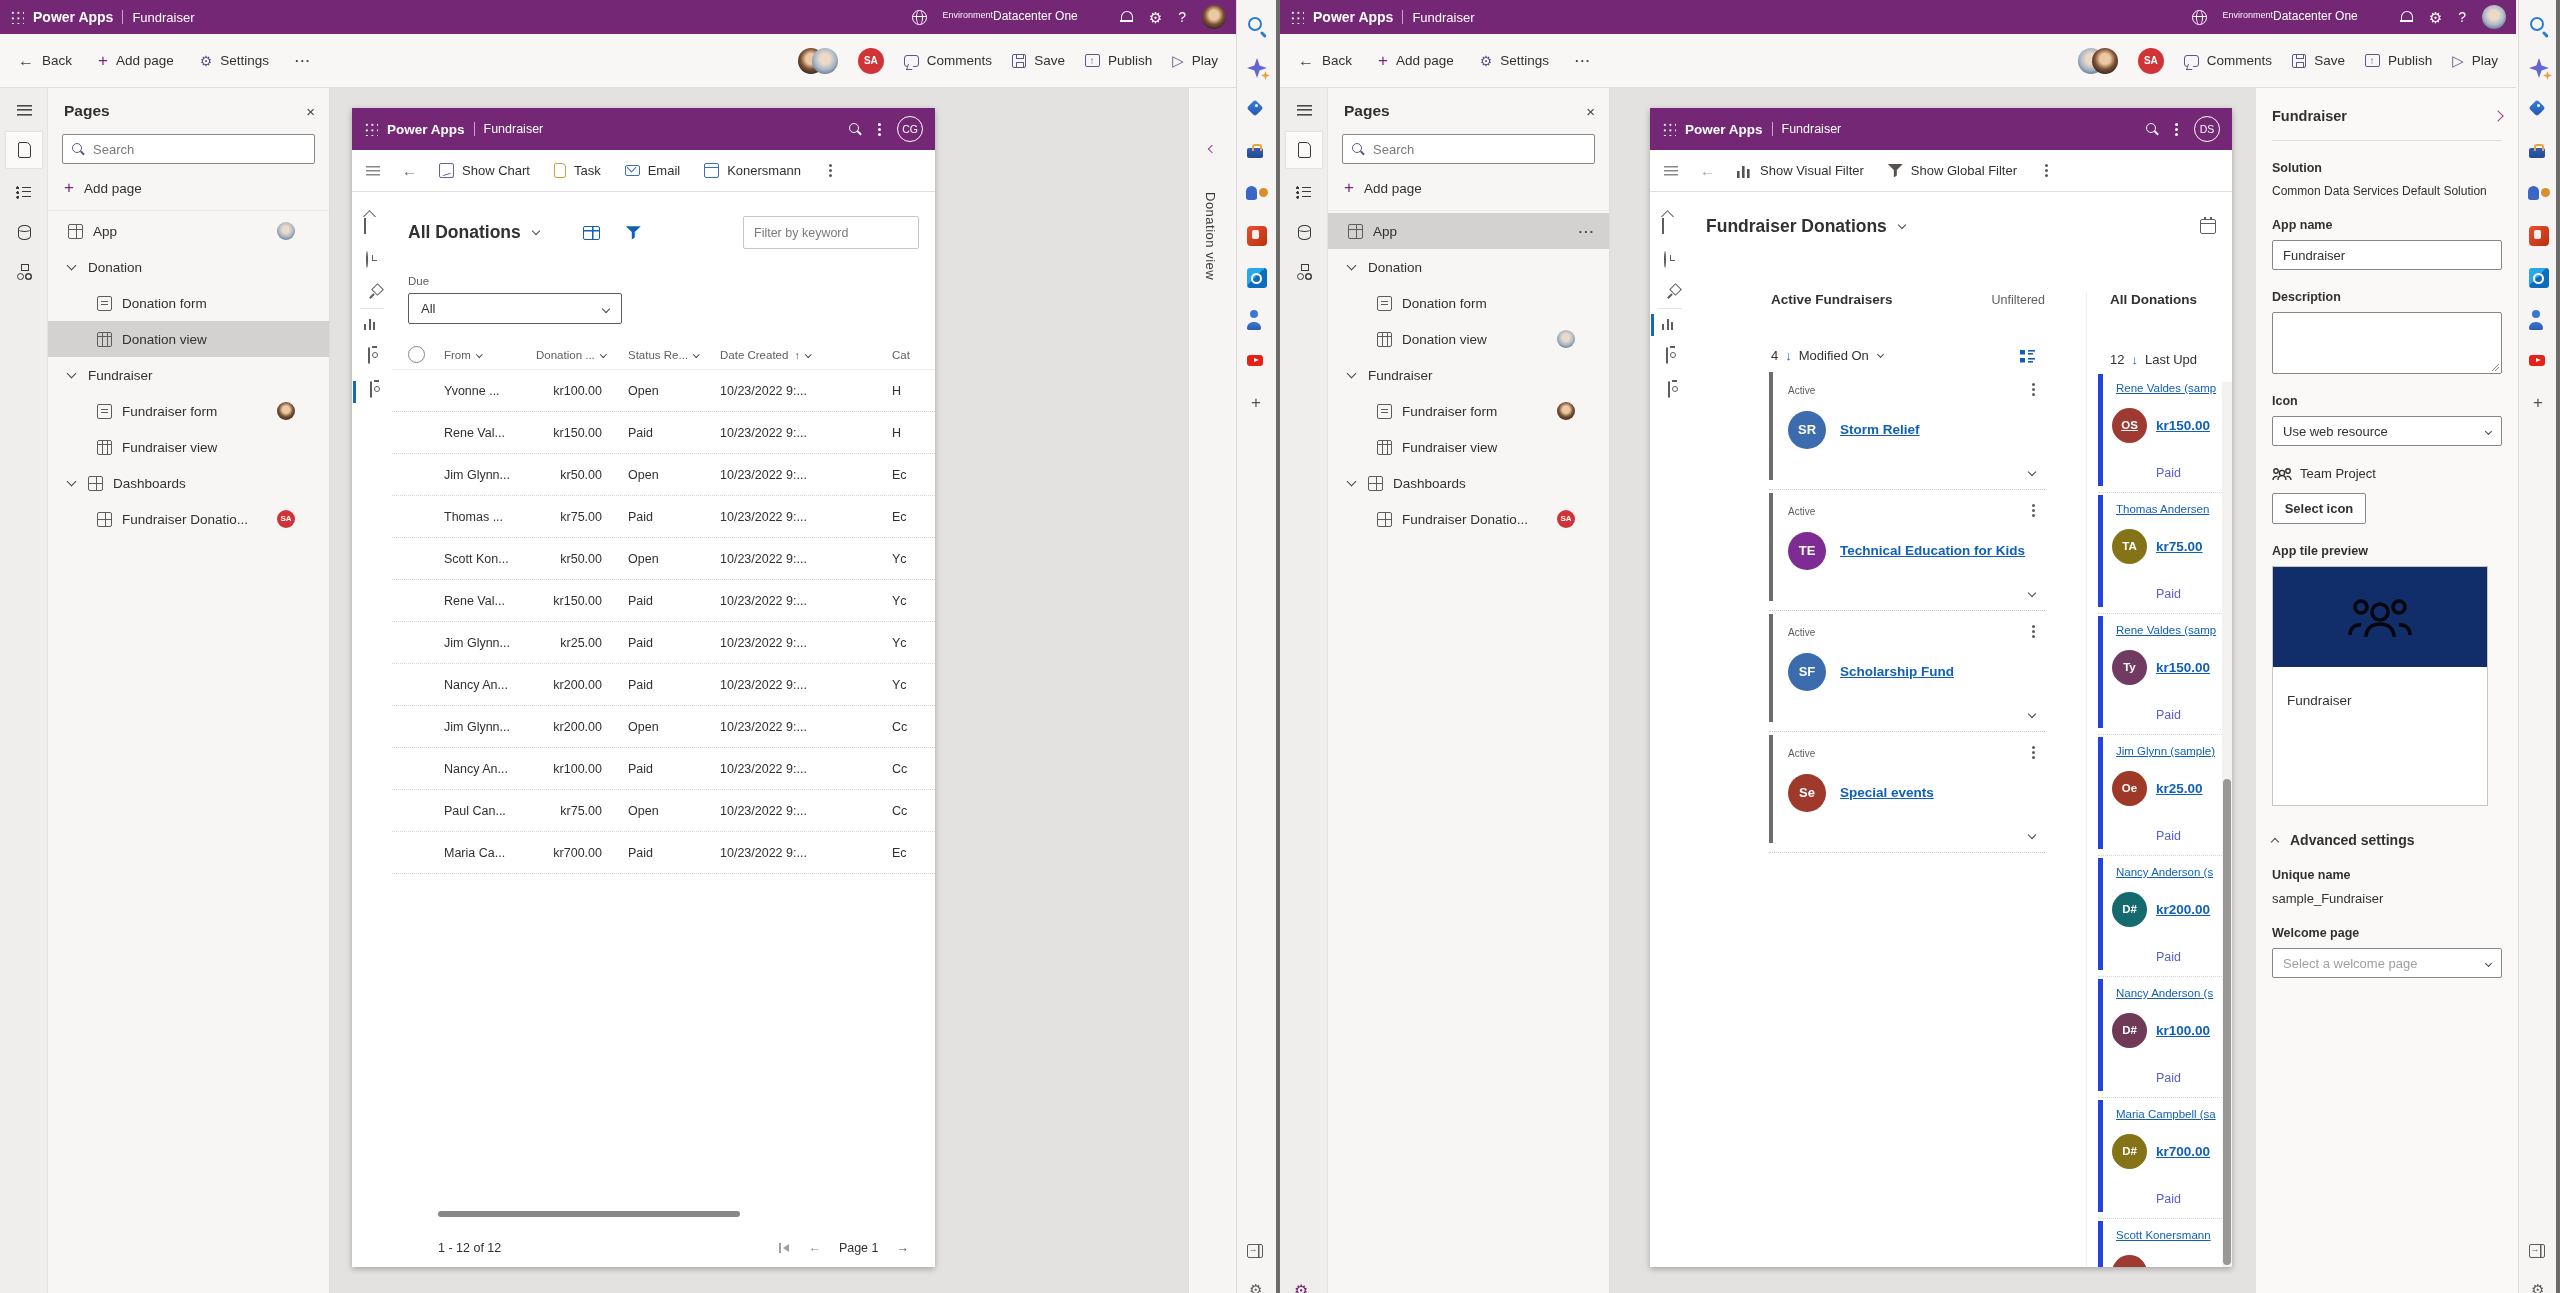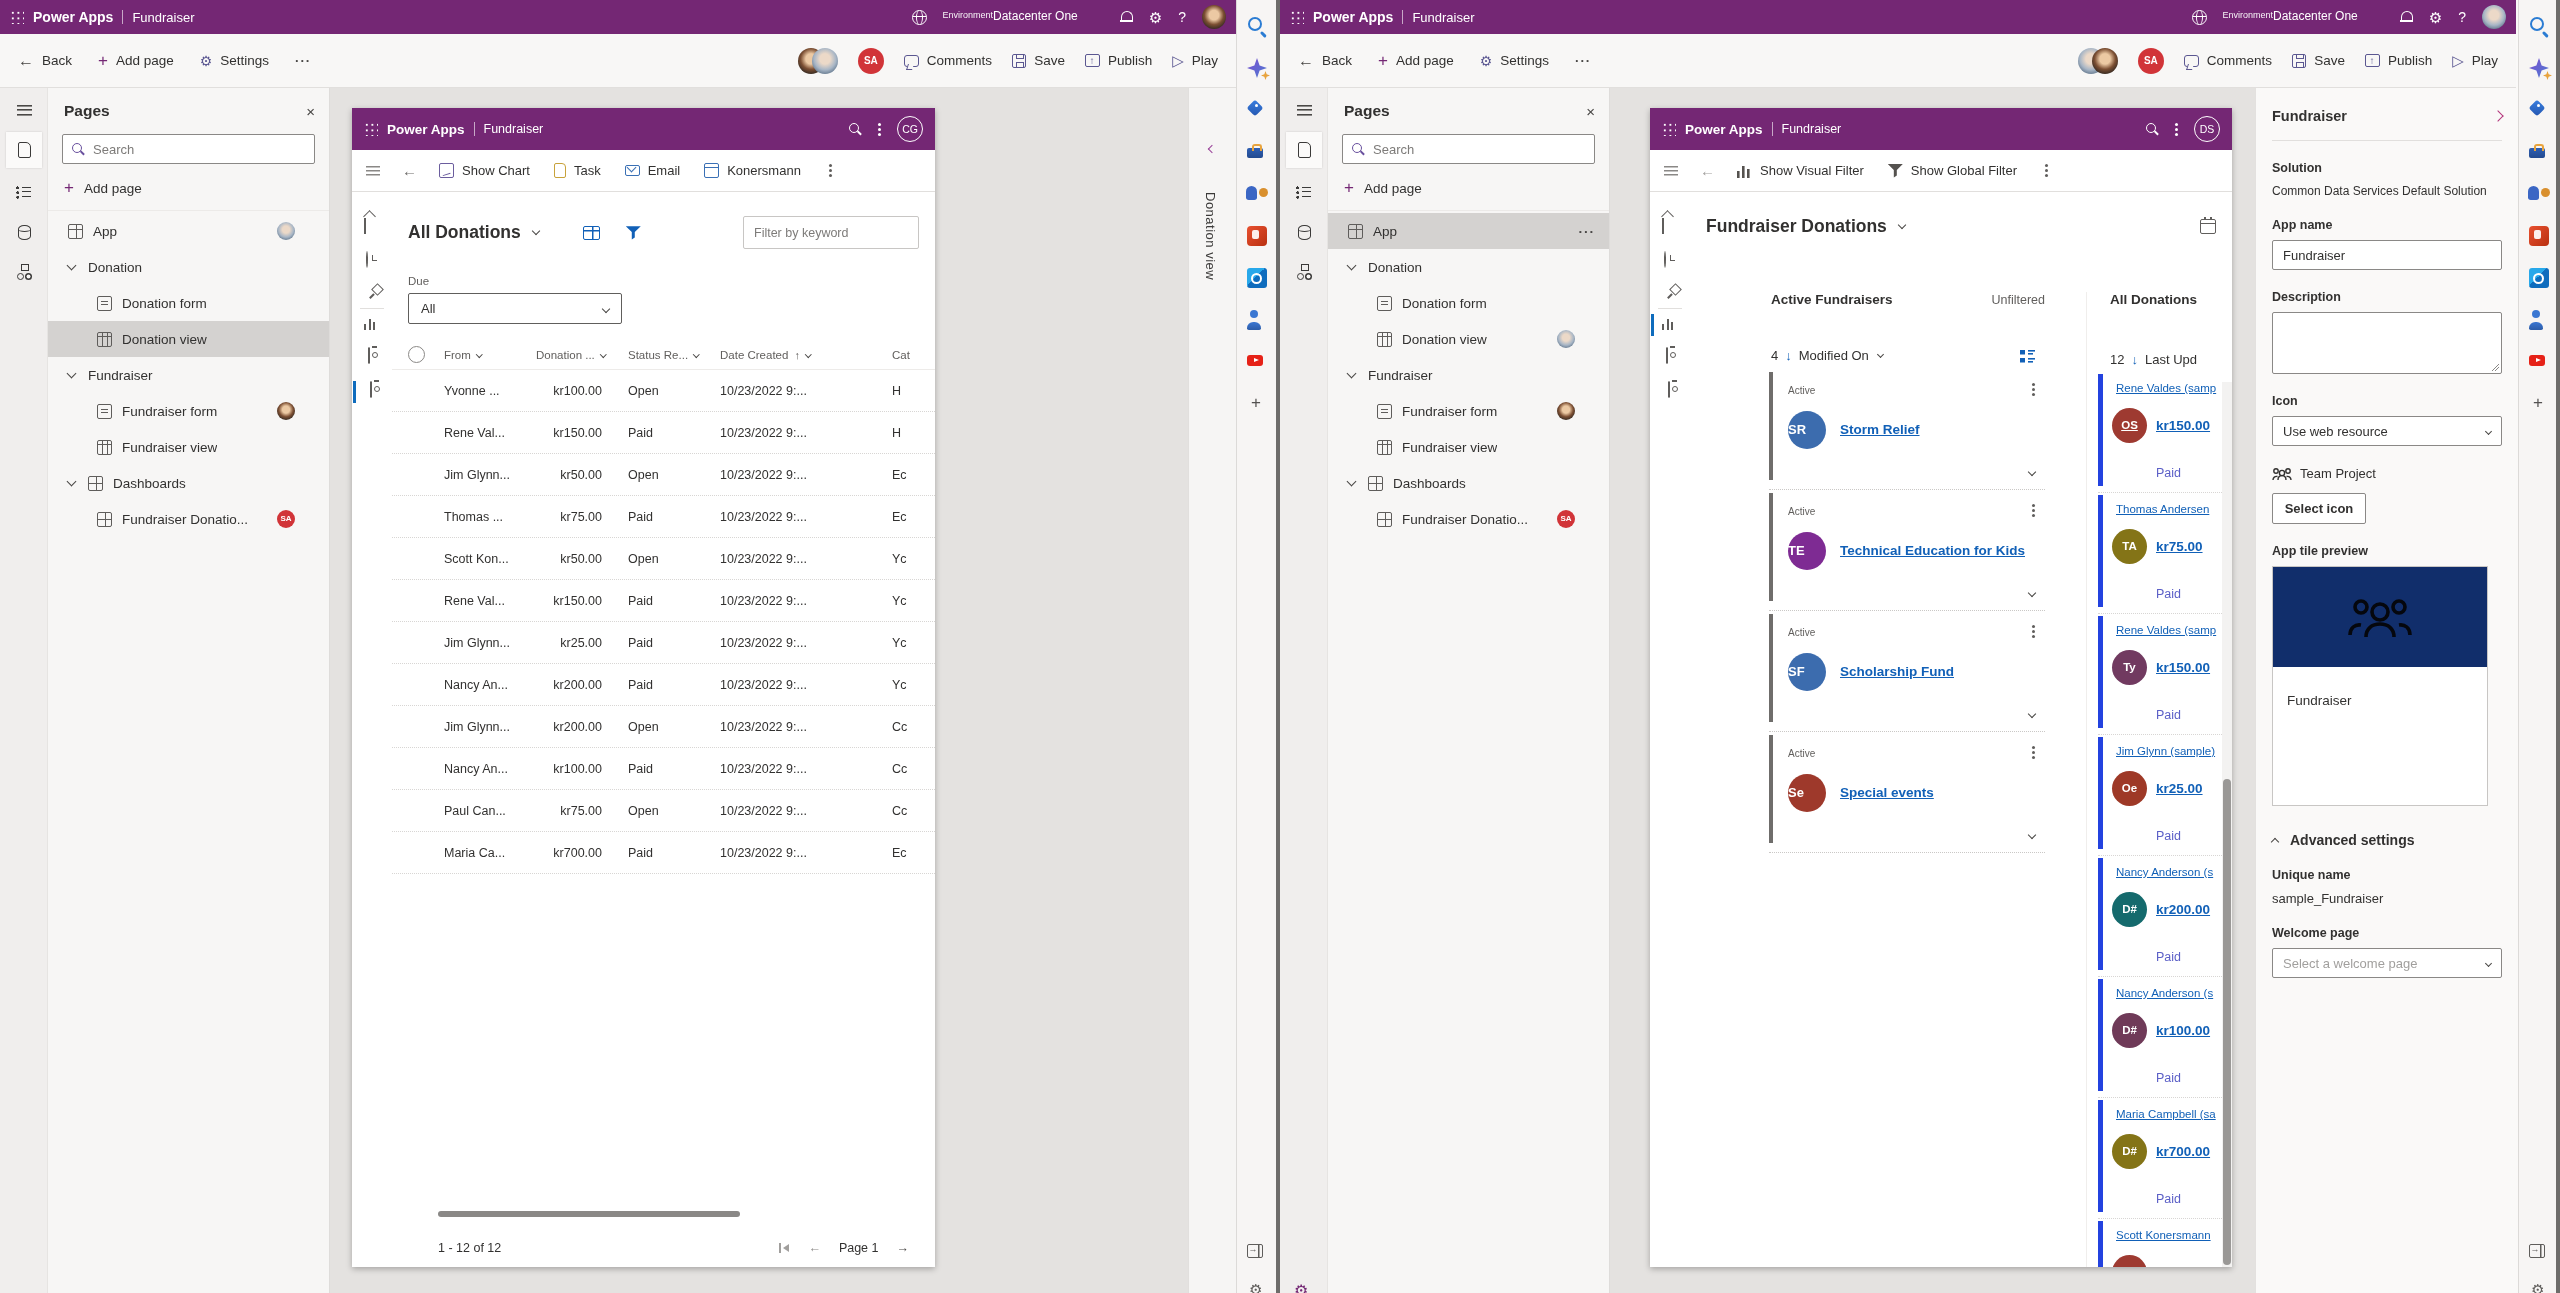--- a/index.html
+++ b/index.html
@@ -234,21 +234,21 @@
   .s1{position:absolute;left:79px;width:276px;top:100px;bottom:0}
   .s1 .shead{left:2px;right:0}
   .s1 .ssub{left:2px;right:10px;top:56px}
   .unf{margin-left:auto;font-weight:400;font-size:12.5px;color:var(--txt2)}
   .fcards{position:absolute;left:0;right:0;top:77px;bottom:0;overflow:hidden}
   .fcard{height:121px;position:relative;border-bottom:1px dotted #cac8c6}
   .fbar{position:absolute;left:0;top:3px;bottom:9px;width:4px;background:#6f6d6b}
   .fstatus{position:absolute;left:19px;top:16px;font-size:10px;color:var(--txt2)}
   .fdots{position:absolute;right:10px;top:19px;color:#605e5c}
   .favatar{position:absolute;left:19px;top:42px;width:38px;height:38px;border-radius:50%;
-    color:#fff;font-weight:700;font-size:13px;line-height:38px;background:#777}
+    color:#fff;font-weight:700;font-size:13px;line-height:38px;text-align:center;background:#777}
   .flink{position:absolute;left:71px;top:53px;font-weight:700;font-size:13.5px;color:var(--link);
     text-decoration:underline;white-space:nowrap;max-width:200px;overflow:hidden}
   .fchev{position:absolute;right:10px;bottom:14px;color:#605e5c}
   .sdiv{position:absolute;left:396px;top:100px;bottom:0;border-left:1px solid #f0eeec}
   .s2{position:absolute;left:408px;top:100px;right:0;bottom:0;overflow:hidden}
   .s2 .shead{left:12px;right:0}
   .s2 .ssub{left:12px;top:60px;right:16px}
   .dcards{position:absolute;left:0;right:0;top:80px;bottom:0;overflow:hidden}
   .dcard{height:121px;position:relative;border-bottom:1px dotted #d8d6d4}
   .dbar{position:absolute;left:0;top:2px;bottom:6px;width:5px;background:#2342df}

